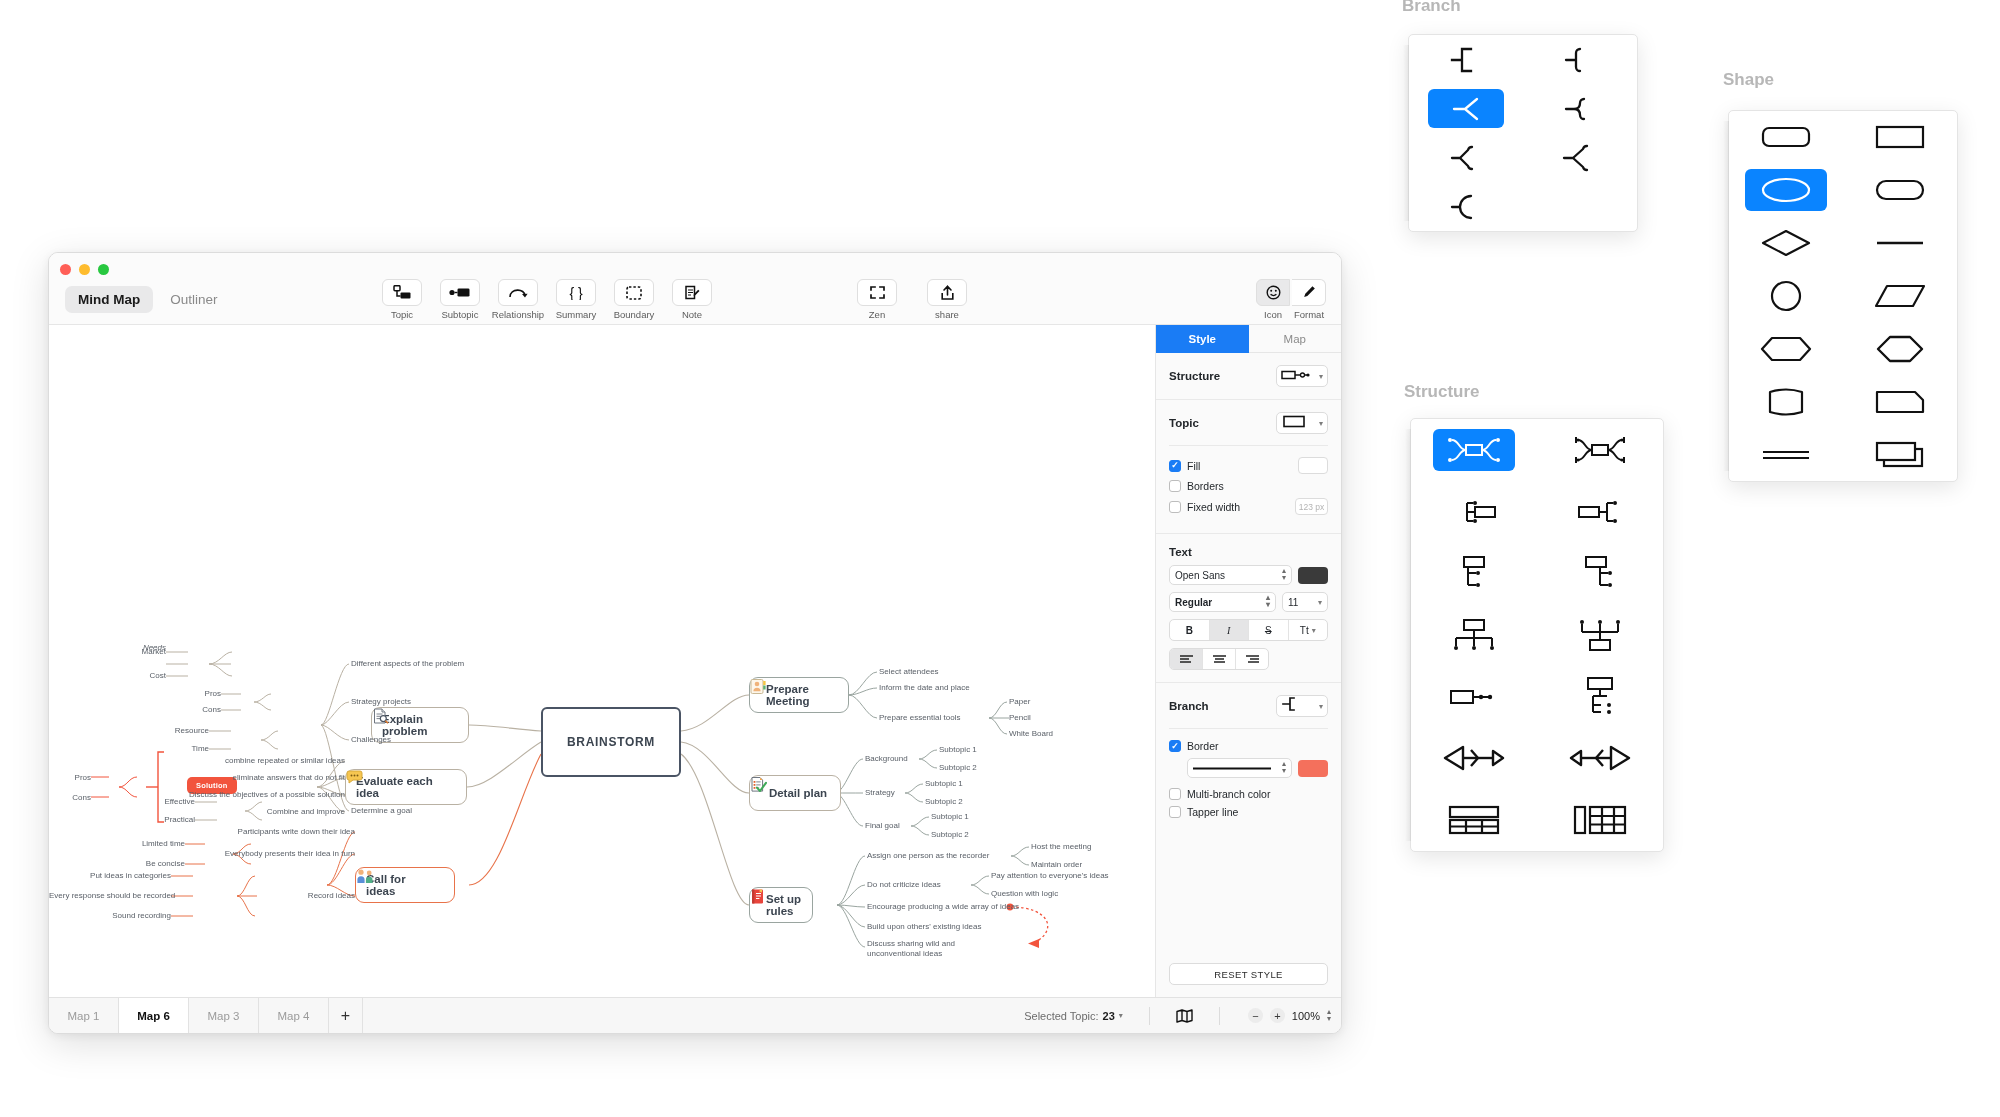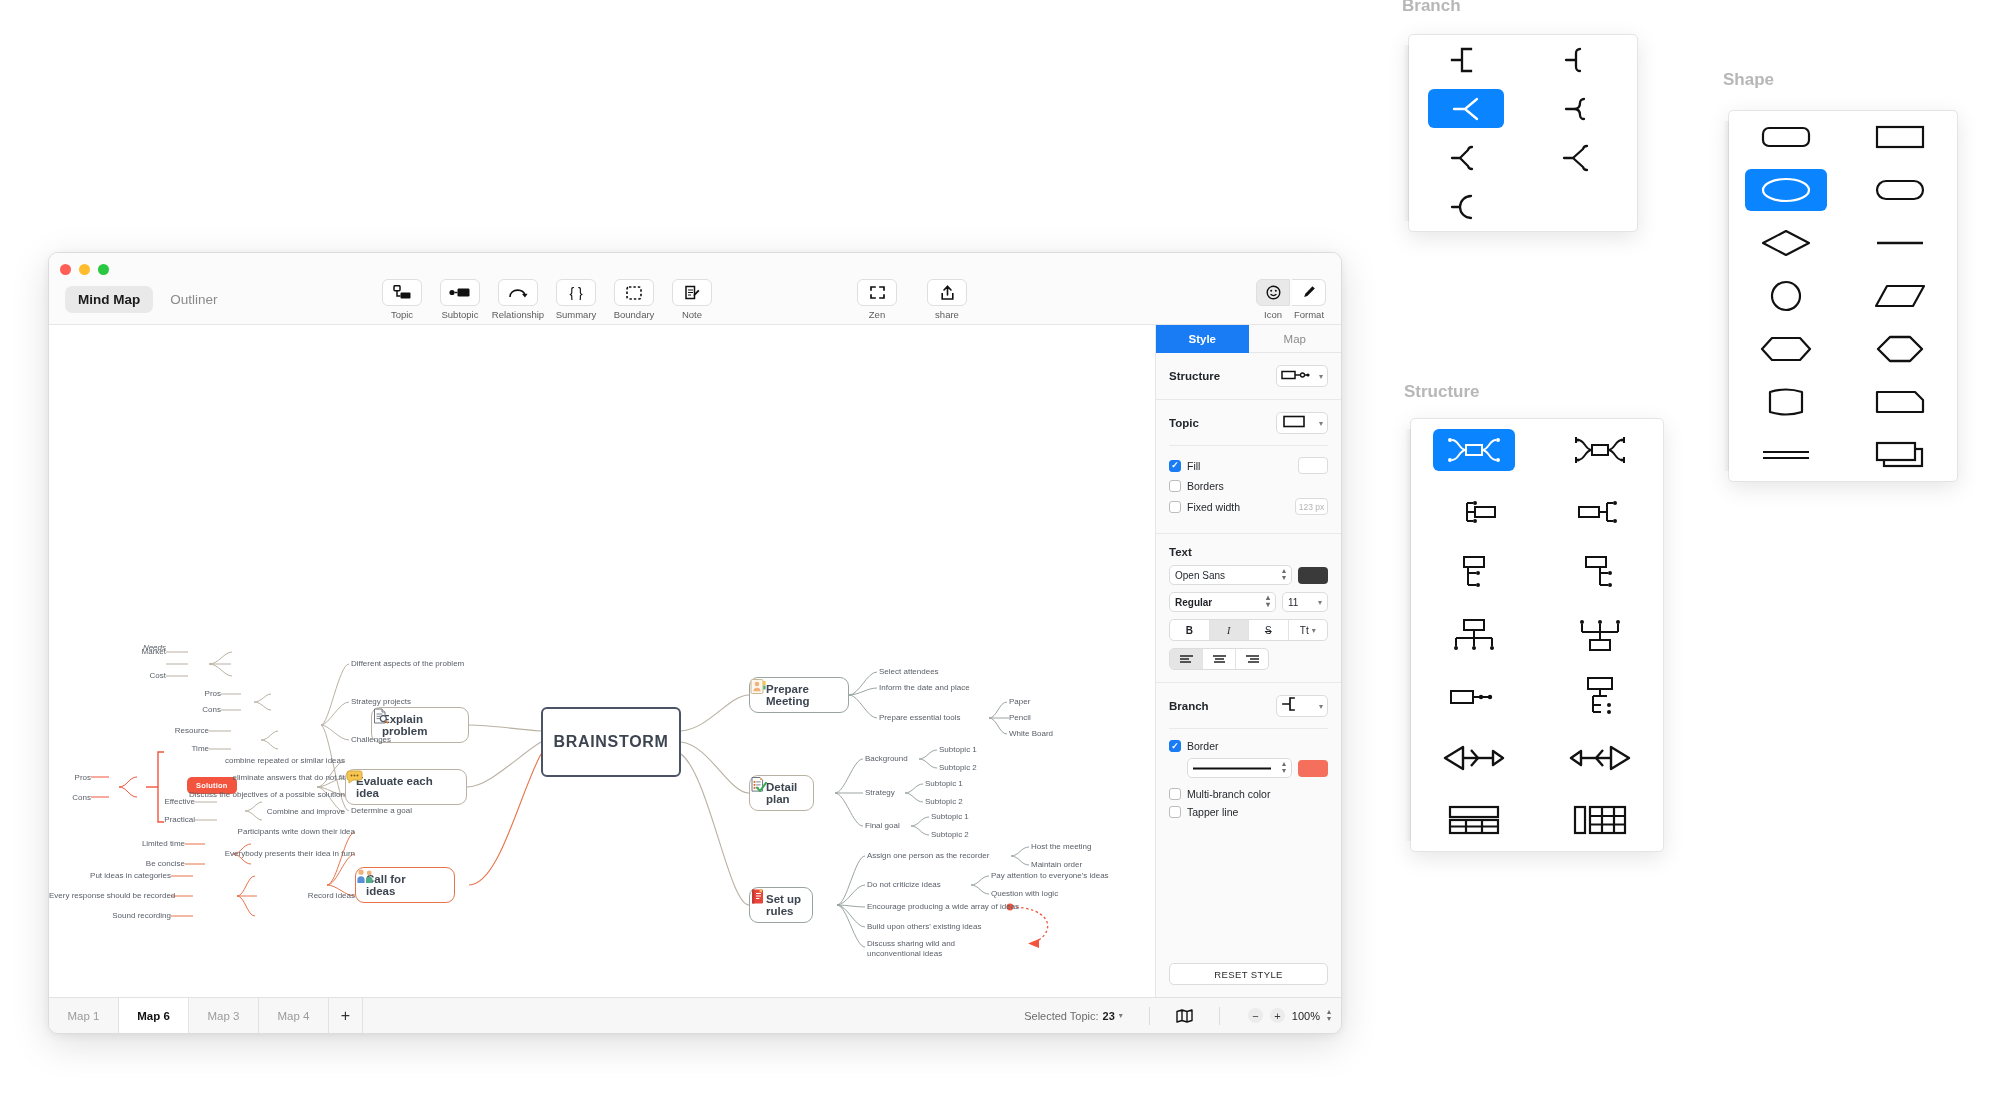--- a/index.html
+++ b/index.html
@@ -70,21 +70,21 @@
   
   .body-row { position:absolute; top:72px; left:0; right:0; bottom:36px; display:flex; }
   .canvas { position:relative; flex:1; background:#fff; border-right:1px solid #e6e6e6; overflow:hidden; }
   .canvas svg { position:absolute; left:0; top:0; }
 
   
   .node { position:absolute; display:flex; align-items:center; justify-content:center;
           background:#fff; font-weight:700; color:#3c4550; }
   .node-central {
     left:492px; top:382px; width:140px; height:70px; border:2px solid #4a5464;
-    border-radius:6px; font-size:16px; letter-spacing:.7px;
+    border-radius:6px; font-size:12px; letter-spacing:.7px;
   }
   .node-branch { border:1.6px solid #b9b1a3; border-radius:9px; font-size:11.5px; gap:6px; padding:0 10px;}
   .leaf-text { position:absolute; font-size:8px; color:#5a6068; white-space:nowrap; }
   .leaf-text.r { text-align:right; }
   .tag-solution {
     position:absolute; background:#f2543d; color:#fff; font-size:7.5px; font-weight:700;
     padding:4px 9px; border-radius:5px; letter-spacing:.2px;
   }
 
   
@@ -481,21 +481,21 @@
                 <rect x="1" y="1.5" width="12" height="14" rx="1.4" fill="#fdf6ea" stroke="#c9b894" stroke-width="1"></rect>
                 <circle cx="7" cy="6" r="2.3" fill="#f0b27a"></circle>
                 <path d="M3.4 13.3 a3.6 3.6 0 0 1 7.2 0 z" fill="#f0b27a"></path>
                 <rect x="13.2" y="3" width="2.4" height="4" fill="#f4c542"></rect>
                 <rect x="13.2" y="7.5" width="2.4" height="4" fill="#5cb070"></rect>
               </svg>
           </span>
           <span>Prepare Meeting</span>
         </div>
 
-        <div class="node node-branch" style="left:700px;top:450px;width:65px;height:36px;border-color:#b9b1a3;">
+        <div class="node node-branch" style="left:700px;top:450px;width:92px;height:36px;border-color:#b9b1a3;">
           <span>
             <svg width="17" height="17" viewBox="0 0 17 17">
                 <path d="M2 1.5 h8 l2.6 2.6 v11 H2 z" fill="#fff" stroke="#6f7680" stroke-width="1"></path>
                 <path d="M10 1.5 v2.6 h2.6" fill="#f3a64a"></path>
                 <rect x="3.6" y="5" width="1.8" height="1.8" fill="#e0622e"></rect>
                 <rect x="3.6" y="8" width="1.8" height="1.8" fill="#e0622e"></rect>
                 <rect x="3.6" y="11" width="1.8" height="1.8" fill="#e0622e"></rect>
                 <path d="M6.2 5.9 h4.4 M6.2 8.9 h4.4 M6.2 11.9 h3" stroke="#6f7680" stroke-width=".9"></path>
                 <path d="M7 11.6 L10 15 L16 6.8" fill="none" stroke="#3faa59" stroke-width="2.1" stroke-linecap="round" stroke-linejoin="round"></path>
               </svg>

